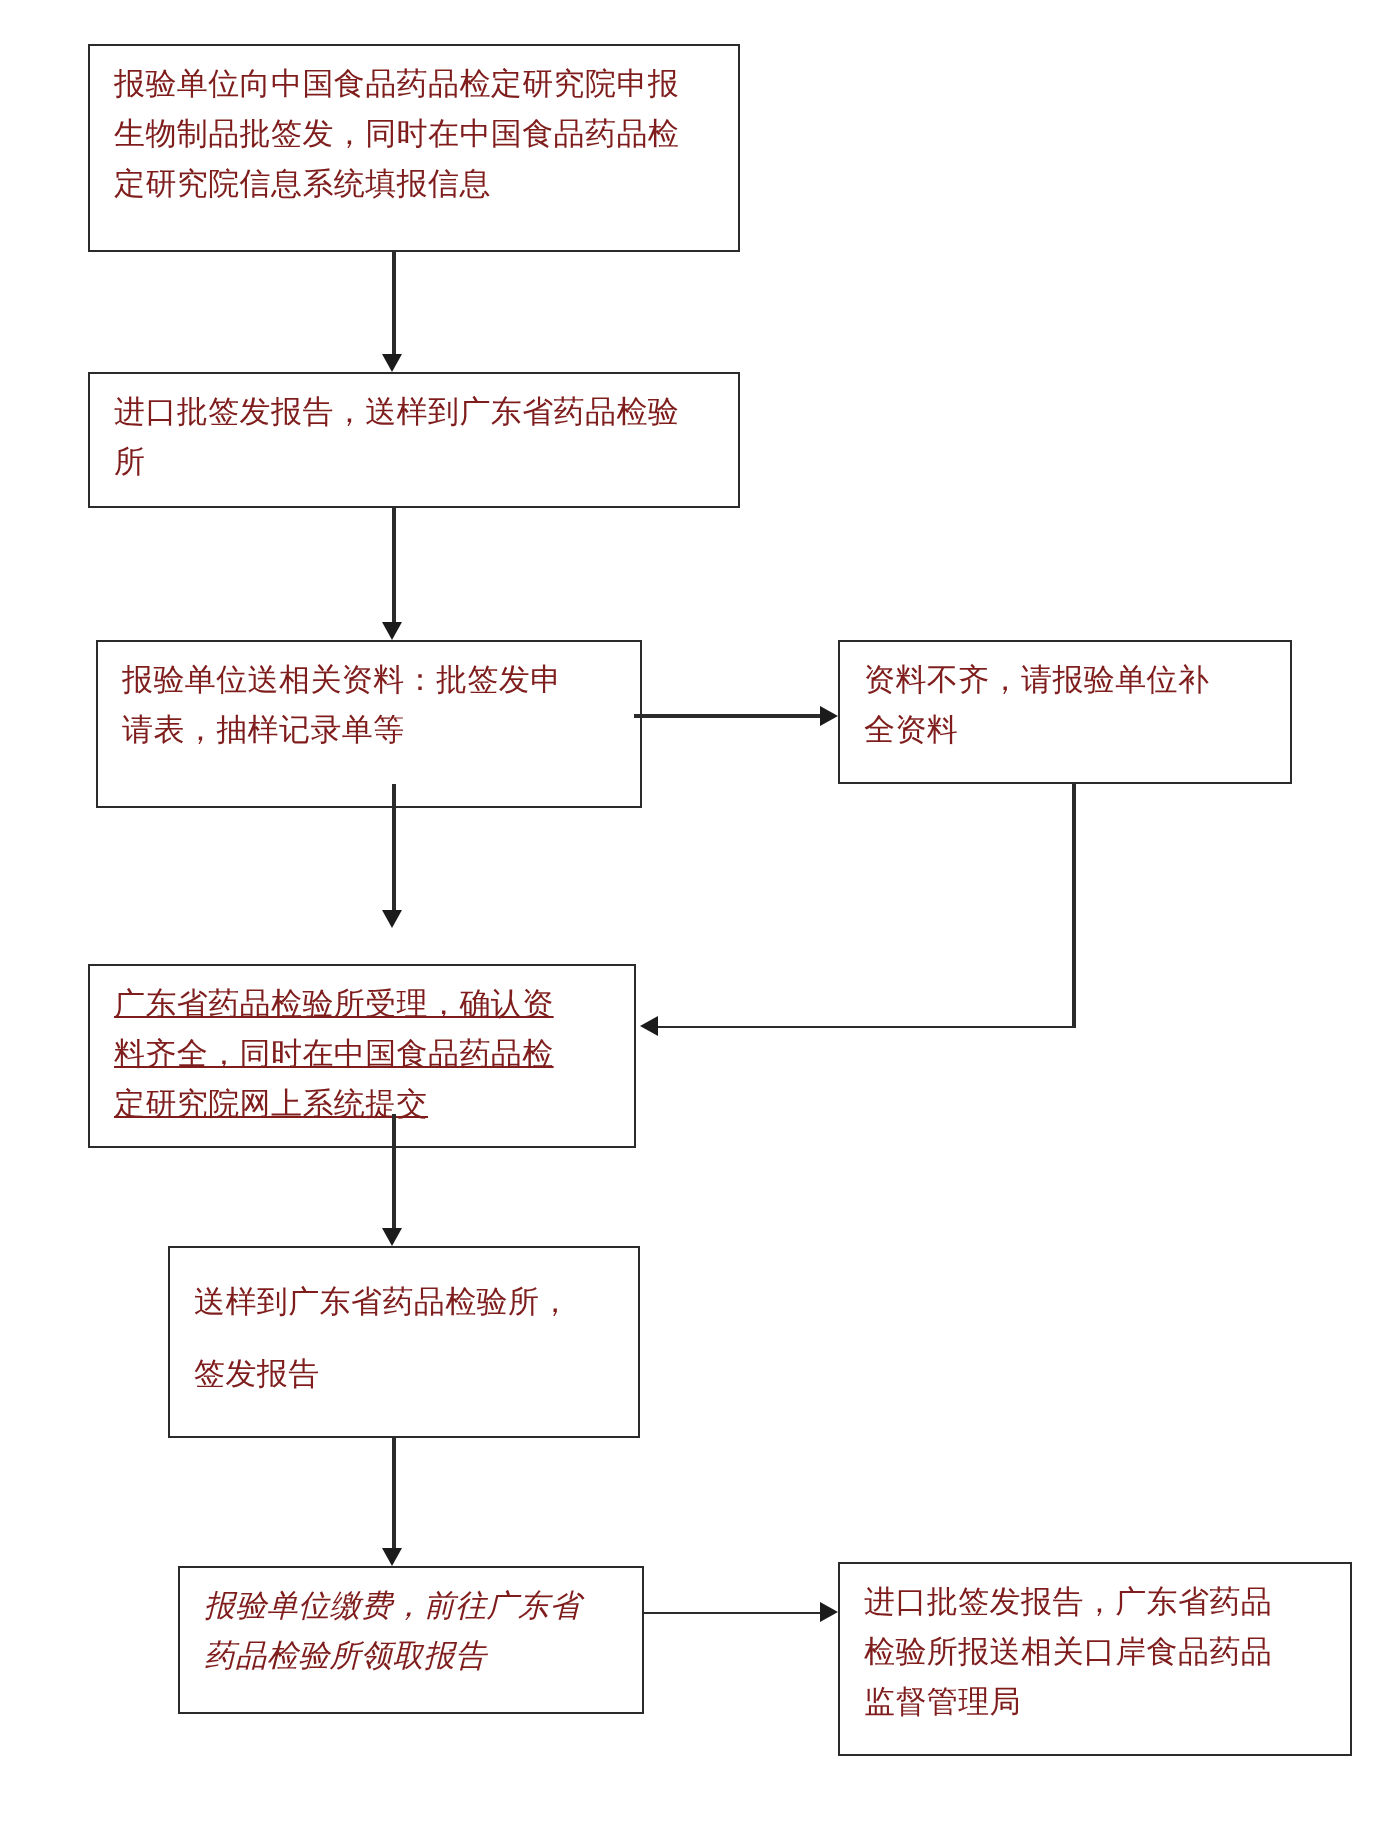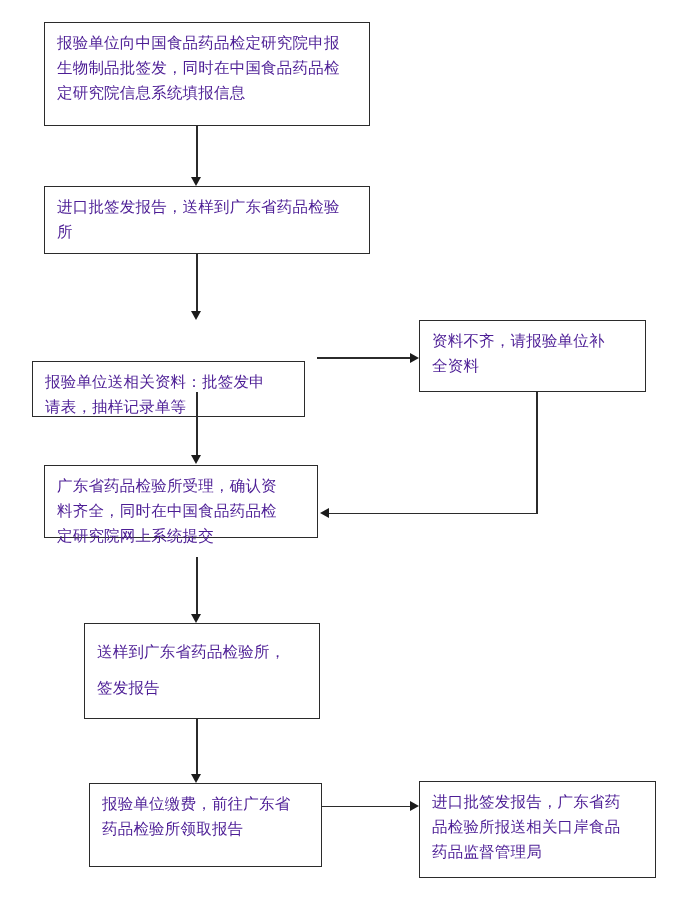--- a/index.html
+++ b/index.html
@@ -13,21 +13,21 @@
     height: 916px;
     background: #ffffff;
     font-family: "Liberation Serif", "DejaVu Serif", serif;
     overflow: hidden;
   }
   .node {
     position: absolute;
     box-sizing: border-box;
     border: 1px solid #2b2b2b;
     background: #ffffff;
-    color: #4c1d95;
+    color: #7f1d1d;
     font-size: 15.5px;
     line-height: 1.62;
     letter-spacing: 0.2px;
     padding: 7px 29px 7px 12px;
     white-space: normal;
     word-break: break-all;
   }
   .node.wide-lines {
     line-height: 2.35;
     padding-top: 10px;
@@ -67,44 +67,44 @@
   <div class="node" style="left:44px; top:22px; width:326px; height:104px;">报验单位向中国食品药品检定研究院申报生物制品批签发，同时在中国食品药品检定研究院信息系统填报信息</div>
 
   <div class="conn v" style="left:196px; top:126px; height:52px;"></div>
   <div class="arrowhead down" style="left:191px; top:177px;"></div>
 
   <div class="node" style="left:44px; top:186px; width:326px; height:68px;">进口批签发报告，送样到广东省药品检验所</div>
 
   <div class="conn v" style="left:196px; top:254px; height:58px;"></div>
   <div class="arrowhead down" style="left:191px; top:311px;"></div>
 
-  <div class="node" style="left:32px; top:320px; width:273px; height:56px;margin-top:41px;">报验单位送相关资料：批签发申请表，抽样记录单等</div>
+  <div class="node" style="left:48px; top:320px; width:273px; height:84px;">报验单位送相关资料：批签发申请表，抽样记录单等</div>
 
   <div class="conn h" style="left:317px; top:357px; width:95px;"></div>
   <div class="arrowhead right" style="left:410px; top:352.5px;"></div>
 
   <div class="node" style="left:419px; top:320px; width:227px; height:72px;">资料不齐，请报验单位补全资料</div>
 
   <div class="conn v" style="left:196px; top:392px; height:64px;"></div>
   <div class="arrowhead down" style="left:191px; top:455px;"></div>
 
   <div class="conn v" style="left:536px; top:392px; height:122px;"></div>
   <div class="conn h" style="left:329px; top:512.5px; width:208px;"></div>
   <div class="arrowhead left" style="left:320px; top:508px;"></div>
 
-  <div class="node" style="left:44px; top:465px; width:274px; height:73px;">广东省药品检验所受理，确认资料齐全，同时在中国食品药品检定研究院网上系统提交</div>
+  <div class="node" style="left:44px; top:482px; width:274px; height:92px;text-decoration:underline;">广东省药品检验所受理，确认资料齐全，同时在中国食品药品检定研究院网上系统提交</div>
 
   <div class="conn v" style="left:196px; top:557px; height:58px;"></div>
   <div class="arrowhead down" style="left:191px; top:614px;"></div>
 
   <div class="node wide-lines" style="left:84px; top:623px; width:236px; height:96px;">送样到广东省药品检验所，签发报告</div>
 
   <div class="conn v" style="left:196px; top:719px; height:56px;"></div>
   <div class="arrowhead down" style="left:191px; top:774px;"></div>
 
-  <div class="node" style="left:89px; top:783px; width:233px; height:84px;">报验单位缴费，前往广东省药品检验所领取报告</div>
+  <div class="node" style="left:89px; top:783px; width:233px; height:74px;font-style:italic;">报验单位缴费，前往广东省药品检验所领取报告</div>
 
   <div class="conn h" style="left:322px; top:805.5px; width:90px;"></div>
   <div class="arrowhead right" style="left:410px; top:801px;"></div>
 
-  <div class="node" style="left:419px; top:781px; width:237px; height:97px;">进口批签发报告，广东省药品检验所报送相关口岸食品药品监督管理局</div>
+  <div class="node" style="left:419px; top:781px; width:257px; height:97px;">进口批签发报告，广东省药品检验所报送相关口岸食品药品监督管理局</div>
 
 </div>
 
 </body></html>

